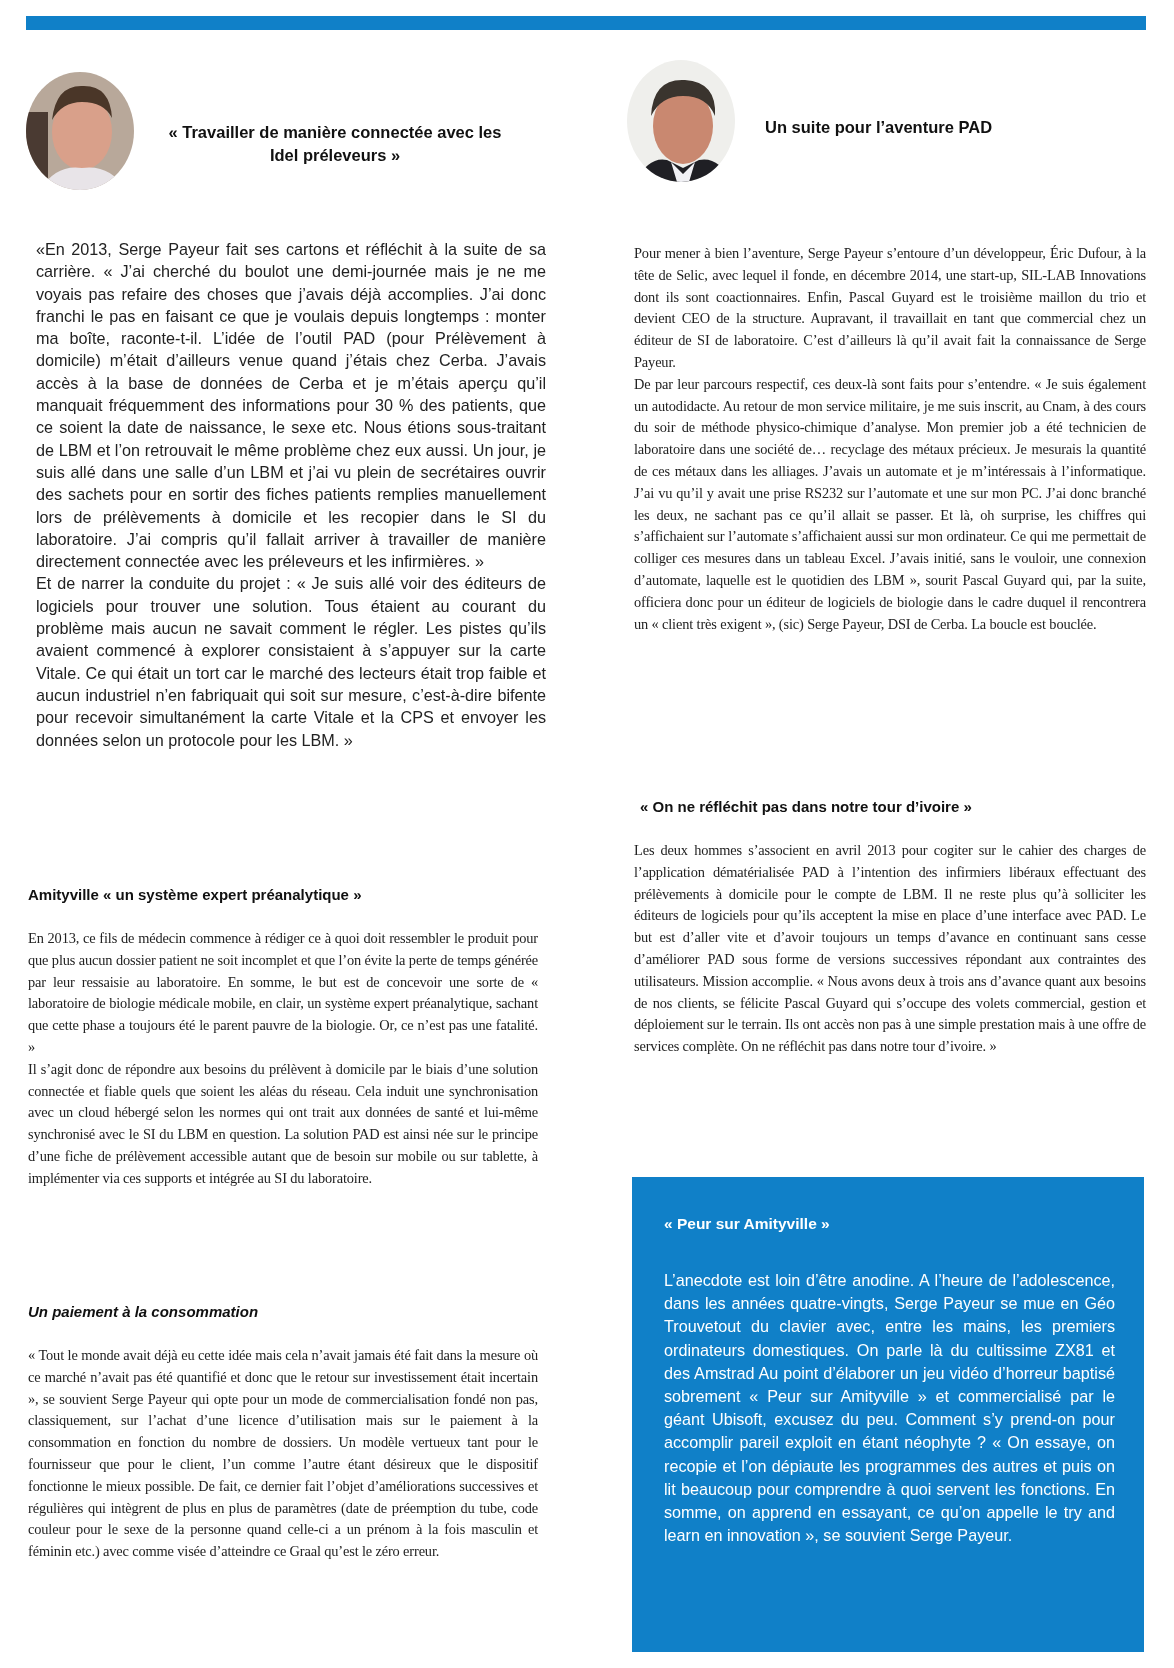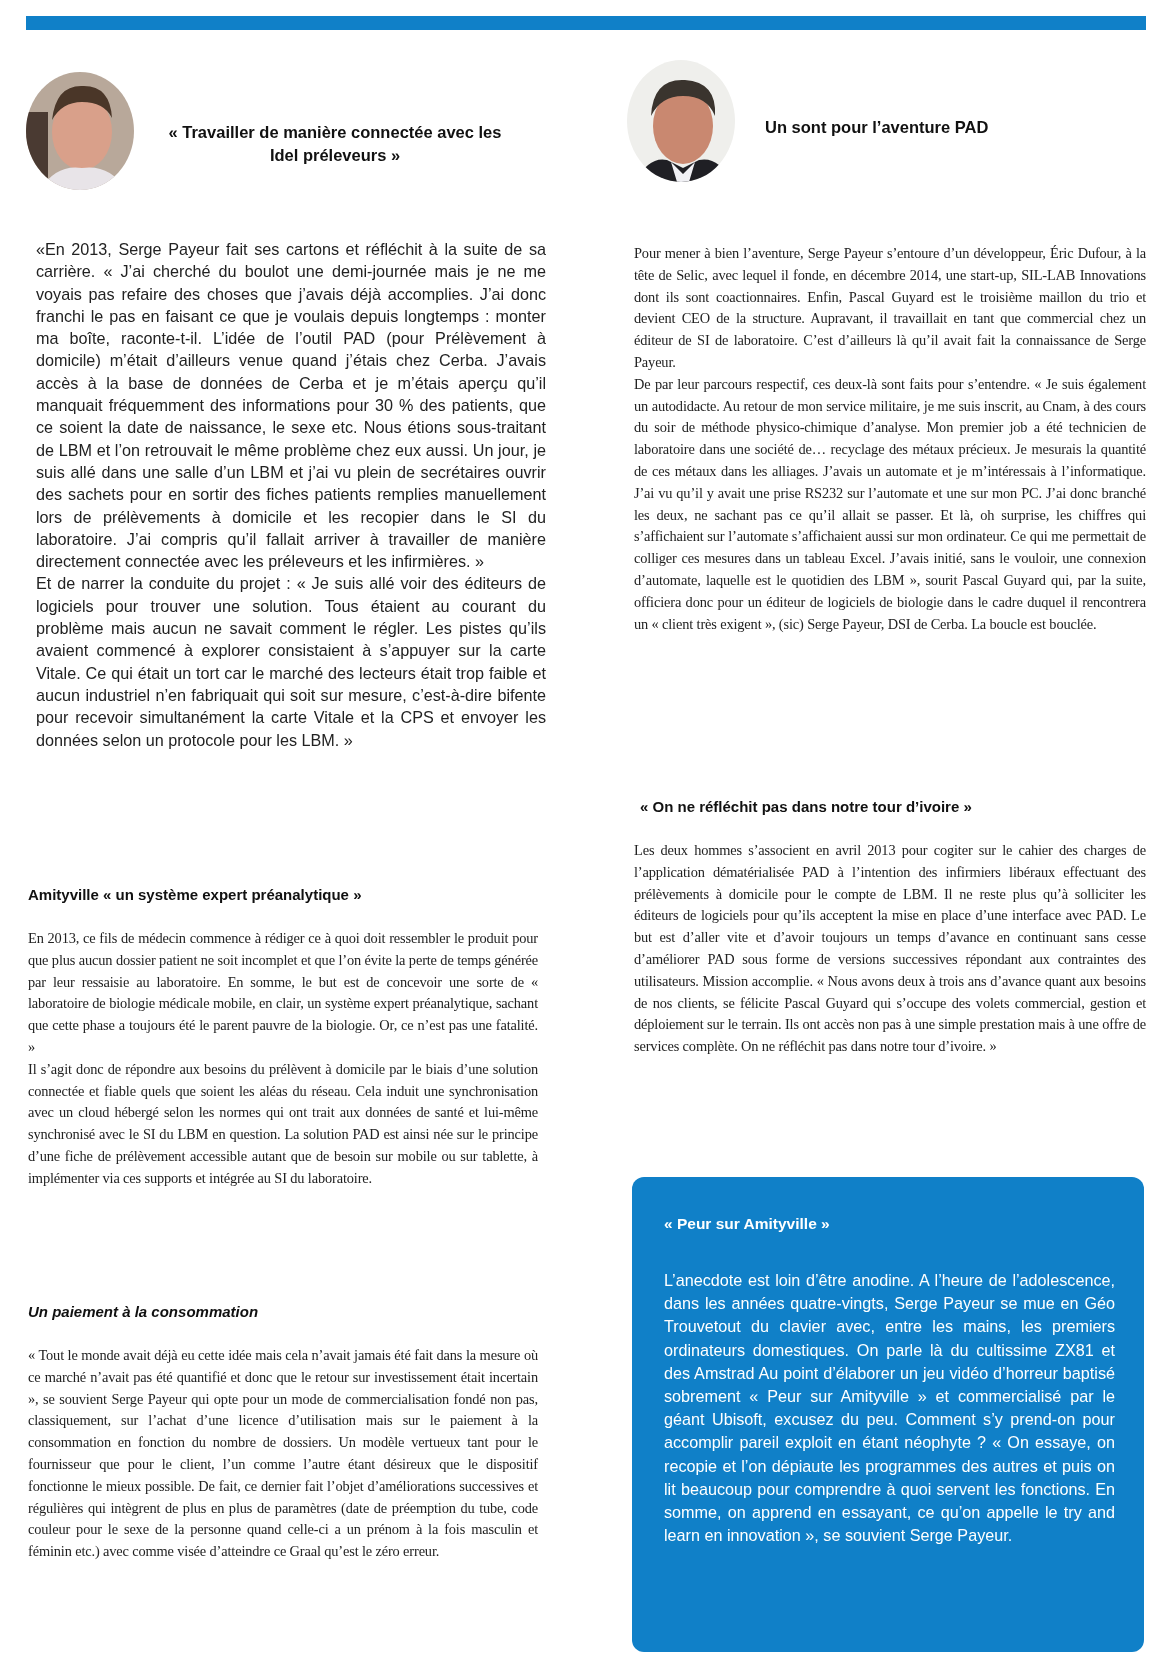--- a/index.html
+++ b/index.html
@@ -9,21 +9,21 @@
   .avatar { position: absolute; border-radius: 50%; overflow: hidden; }
   .avatar svg { display: block; }
   .head-title { position: absolute; font-weight: bold; font-size: 16.5px; line-height: 23px; color: #111; }
   .col { position: absolute; text-align: justify; color: #222; }
   .left { left: 28px; width: 510px; }
   .right { left: 634px; width: 512px; }
   .body-lg { font-size: 16.2px; line-height: 22.3px; }
   .body-sm { font-size: 14.4px; line-height: 21.8px; letter-spacing: -0.15px; font-family: Liberation Serif, serif; }
   .subhead { position: absolute; font-weight: bold; font-size: 15px; color: #111; }
   p { margin: 0; }
-  .bluebox { position: absolute; left: 632px; top: 1177px; width: 512px; height: 475px; background: #1080c8; border-radius: 12px; }
+  .bluebox { position: absolute; left: 632px; top: 1177px; width: 512px; height: 475px; background: #1080c8; }
   .bluebox .bt { position: absolute; left: 32px; top: 38px; font-weight: bold; font-size: 15.5px; color: #fff; }
   .bluebox .bb { position: absolute; left: 32px; top: 92px; width: 451px; font-size: 16.2px; line-height: 23.2px;
                  color: #ffffff; text-align: justify; }
 </style>
 </head>
 <body>
 
 <div class="topbar"></div>
 
 <div class="avatar" style="left:26px; top:72px; width:108px; height:118px;">
@@ -39,21 +39,21 @@
 
 <div class="avatar" style="left:627px; top:60px; width:108px; height:122px;">
   <svg width="108" height="122" viewBox="0 0 108 122">
     <rect width="108" height="122" fill="#efefec"></rect>
     <ellipse cx="56" cy="66" rx="30" ry="38" fill="#c98870"></ellipse>
     <path d="M24 56 Q26 18 58 20 Q90 22 88 56 Q80 36 56 36 Q34 36 24 56Z" fill="#3a342e"></path>
     <path d="M8 122 Q22 96 40 100 L56 108 L72 100 Q92 96 104 122Z" fill="#1f1f24"></path>
     <path d="M44 102 L56 114 L68 102 L62 122 L50 122Z" fill="#f0f0f4"></path>
   </svg>
 </div>
-<div class="head-title" style="left:765px; top:116px; width:340px;">Un sont pour l’aventure PAD</div>
+<div class="head-title" style="left:765px; top:116px; width:340px;">Un suite pour l’aventure PAD</div>
 
 <div class="col left body-lg" style="top:238px;margin-left:8px;">
   <p>«En 2013, Serge Payeur fait ses cartons et réfléchit à la suite de sa carrière. « J’ai cherché du boulot une demi-journée mais je ne me voyais pas refaire des choses que j’avais déjà accomplies. J’ai donc franchi le pas en faisant ce que je voulais depuis longtemps : monter ma boîte, raconte-t-il. L’idée de l’outil PAD (pour Prélèvement à domicile) m’était d’ailleurs venue quand j’étais chez Cerba. J’avais accès à la base de données de Cerba et je m’étais aperçu qu’il manquait fréquemment des informations pour 30 % des patients, que ce soient la date de naissance, le sexe etc. Nous étions sous-traitant de LBM et l’on retrouvait le même problème chez eux aussi. Un jour, je suis allé dans une salle d’un LBM et j’ai vu plein de secrétaires ouvrir des sachets pour en sortir des fiches patients remplies manuellement lors de prélèvements à domicile et les recopier dans le SI du laboratoire. J’ai compris qu’il fallait arriver à travailler de manière directement connectée avec les préleveurs et les infirmières. »</p>
   <p>Et de narrer la conduite du projet : « Je suis allé voir des éditeurs de logiciels pour trouver une solution. Tous étaient au courant du problème mais aucun ne savait comment le régler. Les pistes qu’ils avaient commencé à explorer consistaient à s’appuyer sur la carte Vitale. Ce qui était un tort car le marché des lecteurs était trop faible et aucun industriel n’en fabriquait qui soit sur mesure, c’est-à-dire bifente pour recevoir simultanément la carte Vitale et la CPS et envoyer les données selon un protocole pour les LBM. »</p>
 </div>
 
 <div class="subhead" style="left:28px; top:886px;">Amityville « un système expert préanalytique »</div>
 <div class="col left body-sm" style="top:928px;">
   <p>En 2013, ce fils de médecin commence à rédiger ce à quoi doit ressembler le produit pour que plus aucun dossier patient ne soit incomplet et que l’on évite la perte de temps générée par leur ressaisie au laboratoire. En somme, le but est de concevoir une sorte de « laboratoire de biologie médicale mobile, en clair, un système expert préanalytique, sachant que cette phase a toujours été le parent pauvre de la biologie. Or, ce n’est pas une fatalité. »</p>
   <p>Il s’agit donc de répondre aux besoins du prélèvent à domicile par le biais d’une solution connectée et fiable quels que soient les aléas du réseau. Cela induit une synchronisation avec un cloud hébergé selon les normes qui ont trait aux données de santé et lui-même synchronisé avec le SI du LBM en question. La solution PAD est ainsi née sur le principe d’une fiche de prélèvement accessible autant que de besoin sur mobile ou sur tablette, à implémenter via ces supports et intégrée au SI du laboratoire.</p>

